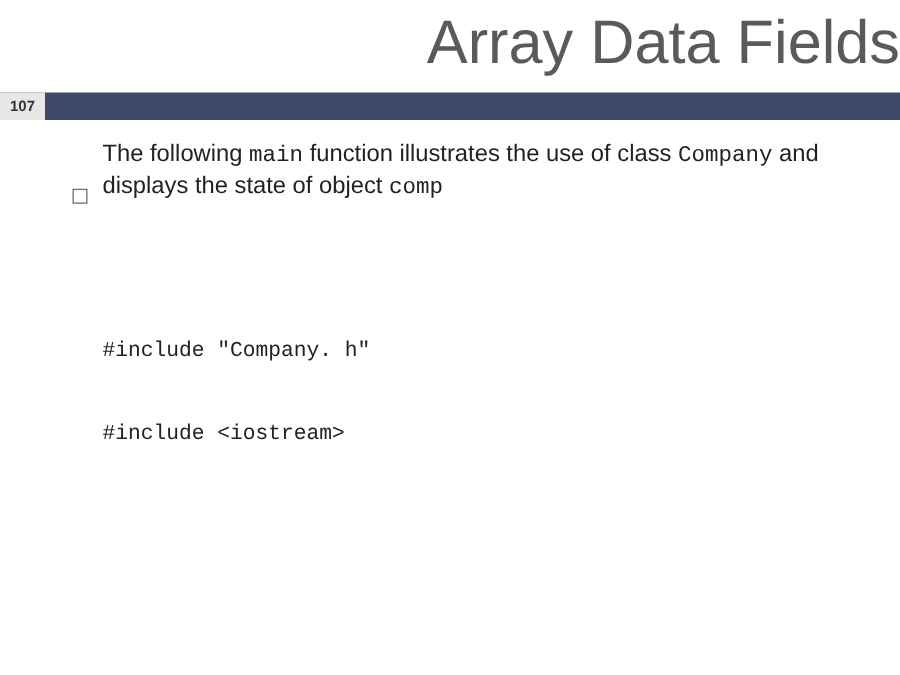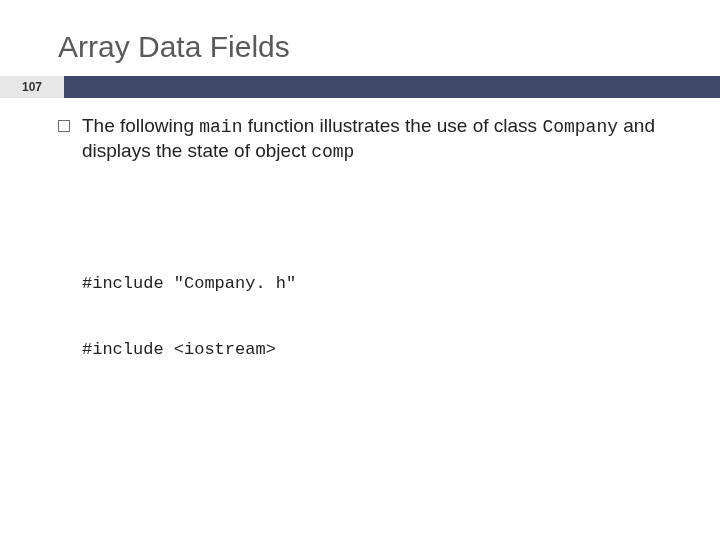--- a/index.html
+++ b/index.html
@@ -11,48 +11,49 @@
     font-family: Arial, Helvetica, sans-serif;
     overflow: hidden;
   }
   .slide {
     width: 720px;
     height: 540px;
     position: relative;
     box-sizing: border-box;
   }
   .title {
-    font-size: 30px;
+    font-size: 49px;
     color: #5a5a5a;
-    padding: 30px 0 12px 58px;
+    padding: 6px 0 12px 58px;
     font-weight: normal;
+    text-align: right;
   }
   .bar {
     height: 22px;
     background: #3f4a6a;
     display: flex;
     align-items: center;
   }
   .page-badge {
     background: #e7e7e7;
     color: #333;
     font-size: 12px;
     font-weight: bold;
     height: 22px;
     line-height: 22px;
-    padding: 0 22px;
+    padding: 0 8px;
     min-width: 20px;
     text-align: center;
   }
   .content {
     padding: 16px 40px 0 58px;
   }
   .bullet-row {
     display: flex;
-    align-items: flex-start;
+    align-items: flex-end;
     gap: 12px;
     margin-bottom: 20px;
   }
   .bullet-box {
     width: 10px;
     height: 10px;
     border: 1.5px solid #6a6a6a;
     margin-top: 6px;
     flex-shrink: 0;
   }

